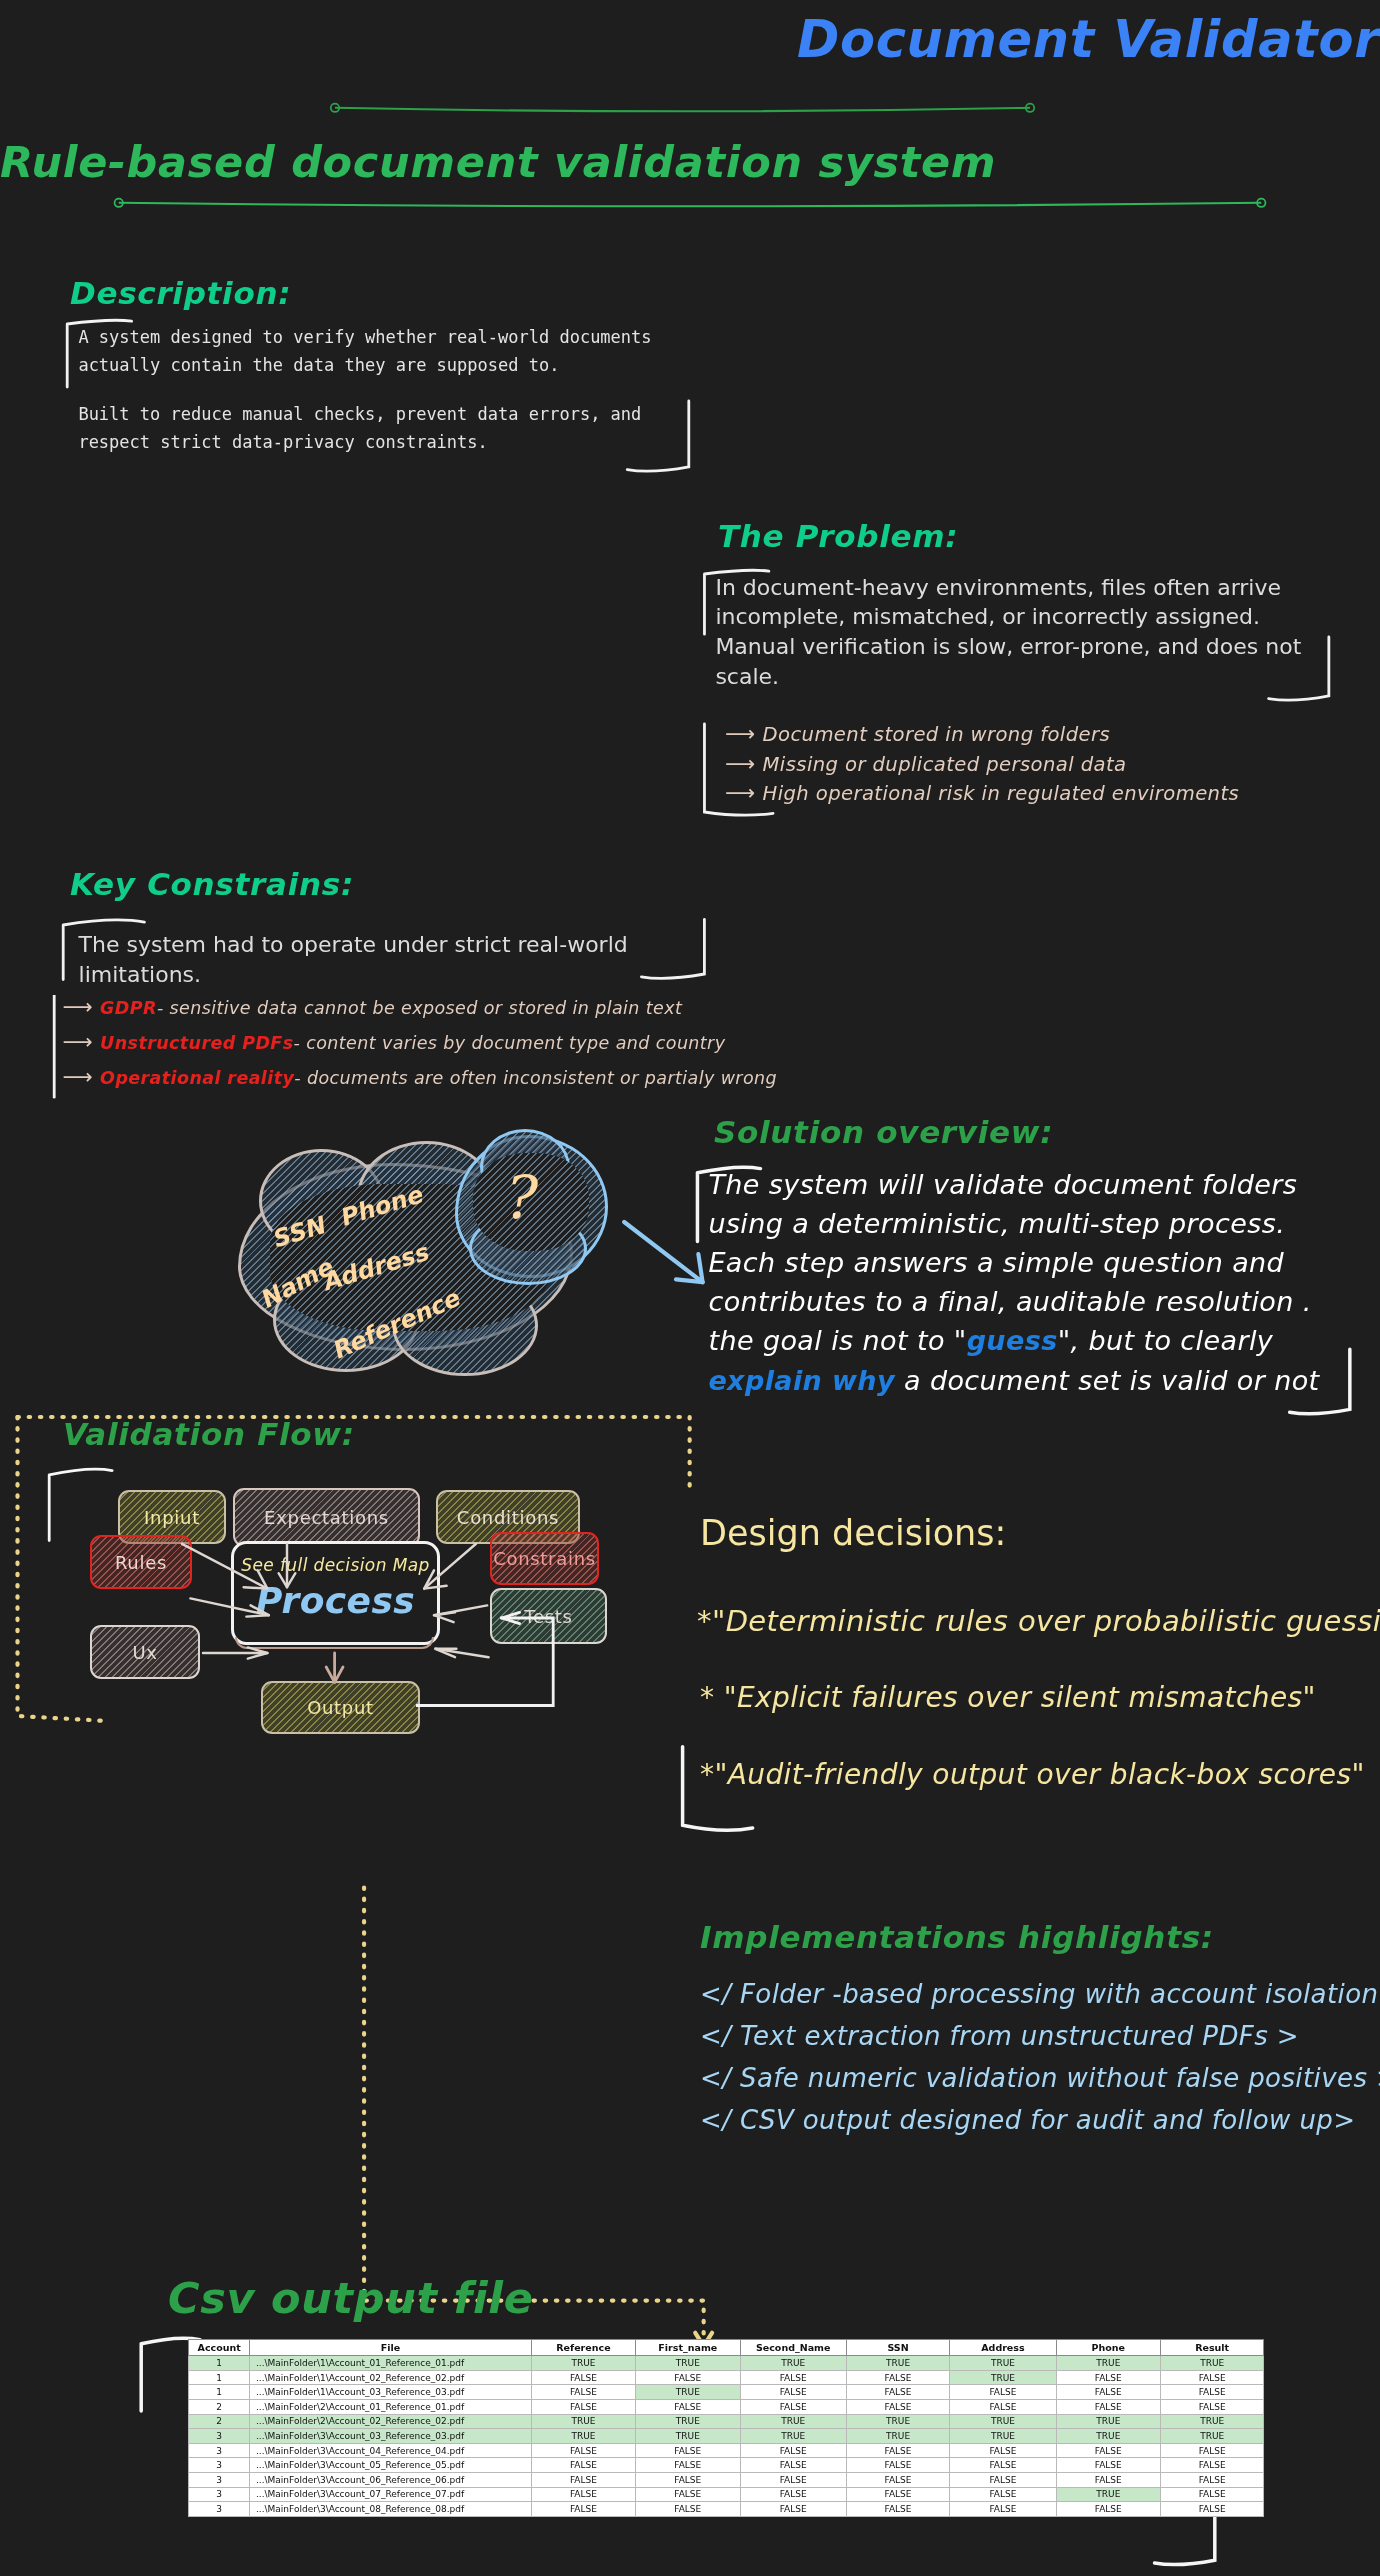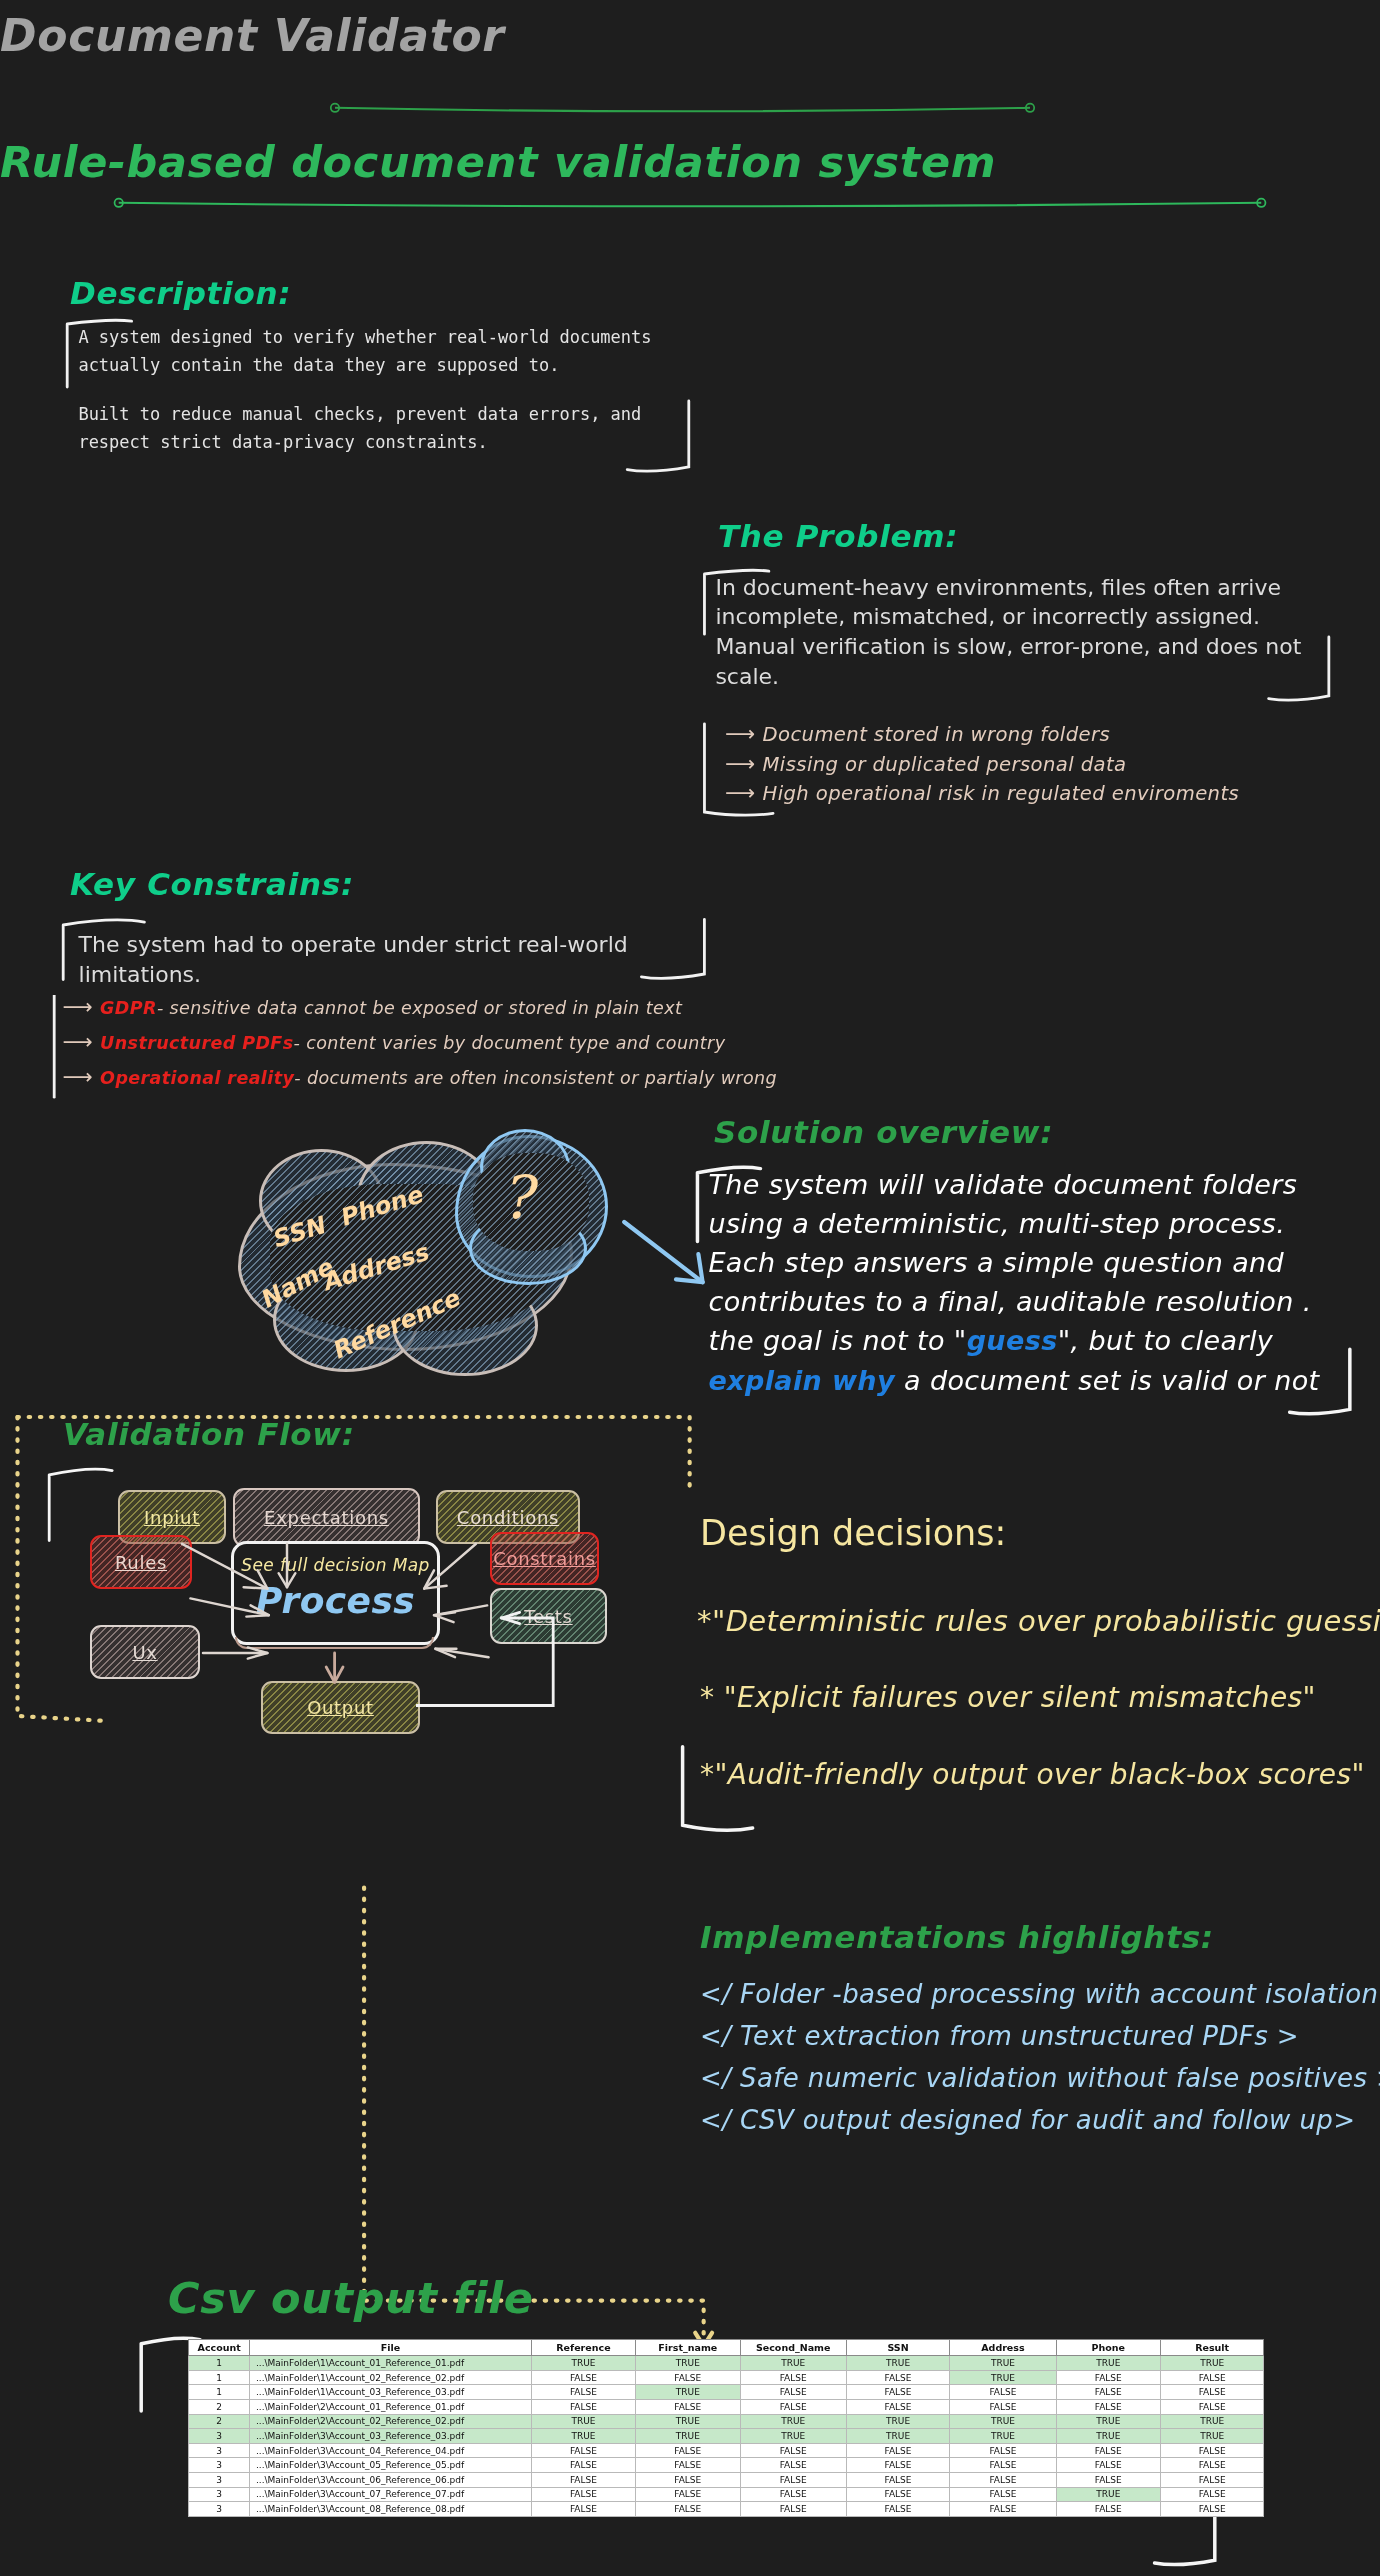--- a/index.html
+++ b/index.html
@@ -16,22 +16,22 @@
     letter-spacing:0.7px;
   }
   .hw{ 
     font-family:"DejaVu Sans",sans-serif;
     font-style:italic;
     letter-spacing:0.4px;
   }
 
   
   #title{
-    left:0;top:12.6px;width:1380px;text-align:left;
-    color:#a3a3a3;font-size:44px;line-height:1.05;
+    left:0;top:12.6px;width:1380px;text-align:right;
+    color:#3b82f6;font-size:51px;line-height:1.05;
   }
   #title-rule{
     left:329px;top:105px;width:707px;height:11.2px;
   }
   #subtitle{
     left:0;top:137px;width:1136px;text-align:left;
     color:#2eb85c;font-size:43px;
   }
   #subtitle-rule{left:112px;top:200px;width:1156px;height:11.2px;}
 
@@ -64,21 +64,20 @@
     font-size:24px;position:absolute;white-space:nowrap;
   }
 
   
   .fbox{
     position:absolute;border-radius:11.2px;
     display:flex;align-items:center;justify-content:center;
     font-family:"DejaVu Sans",sans-serif;font-size:18px;
     letter-spacing:0.7px;text-align:center;
     background-repeat:repeat;
-    text-decoration:underline;
   }
   .hatch-olive{
     background-image:repeating-linear-gradient(135deg,
       rgba(196,192,92,.55) 0px,rgba(196,192,92,.55) 1.4px,
       rgba(0,0,0,0) 1.4px,rgba(0,0,0,0) 4.9px);
     background-color:rgba(120,118,58,.38);
   }
   .hatch-mauve{
     background-image:repeating-linear-gradient(135deg,
       rgba(214,190,186,.5) 0px,rgba(214,190,186,.5) 1.4px,

